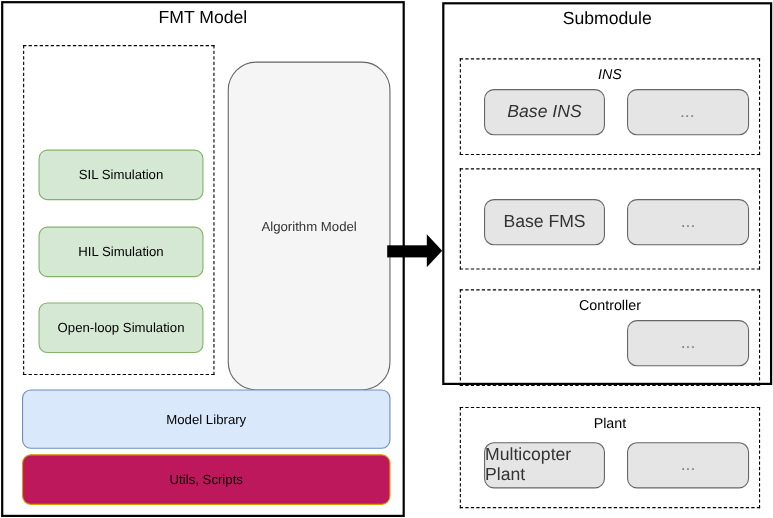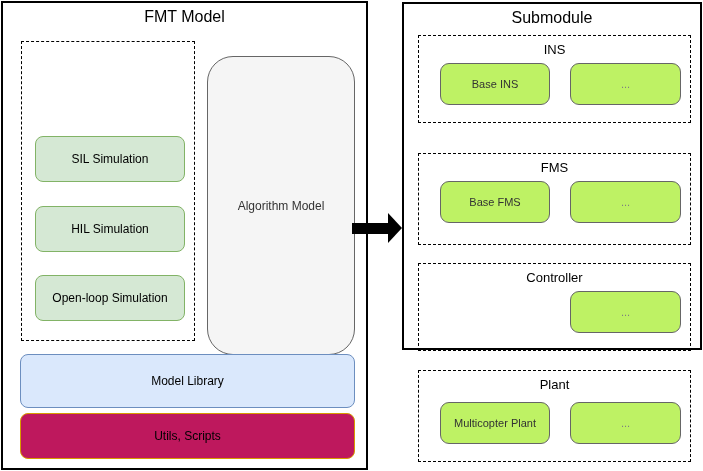--- a/index.html
+++ b/index.html
@@ -55,27 +55,27 @@
   .group {
     position:absolute; left:14px; width:273px;
     border:1px dashed #000; box-sizing:border-box;
   }
   .group-label {
     position:absolute; left:0; right:0; top:6px;
     text-align:center; font-size:13px; color:#000;
   }
   .inner-box {
     position:absolute; top:27px; height:42px;
-    background:#bef264; border:1px solid #666; border-radius:9px;
+    background:#e5e5e5; border:1px solid #666; border-radius:9px;
     box-sizing:border-box; display:flex; align-items:center; justify-content:center;
-    font-size:11px; color:#333;
+    font-size:16px; color:#333;
   }
   .inner-box.base { left:21px; width:110px; }
   .inner-box.more { left:151px; width:111px; color:#808080; }
-  #group-ins        { top:31px;  height:88px; }
+  #group-ins        { top:49px;  height:88px;font-style:italic; }
   #group-fms        { top:149px; height:92px; }
   #group-controller { top:259px; height:88px; }
   #group-plant      { top:366px; height:92px; }
   #group-plant .inner-box { top:31px; }
 </style>
 </head>
 <body>
 
 <div id="canvas">
 
@@ -102,21 +102,20 @@
   <div class="panel" id="sub-panel">
     <div class="panel-title">Submodule</div>
 
     <div class="group" id="group-ins">
       <div class="group-label">INS</div>
       <div class="inner-box base">Base INS</div>
       <div class="inner-box more">...</div>
     </div>
 
     <div class="group" id="group-fms">
-      <div class="group-label">FMS</div>
       <div class="inner-box base">Base FMS</div>
       <div class="inner-box more">...</div>
     </div>
 
     <div class="group" id="group-controller">
       <div class="group-label">Controller</div>
       <div class="inner-box more">...</div>
     </div>
 
     <div class="group" id="group-plant">

